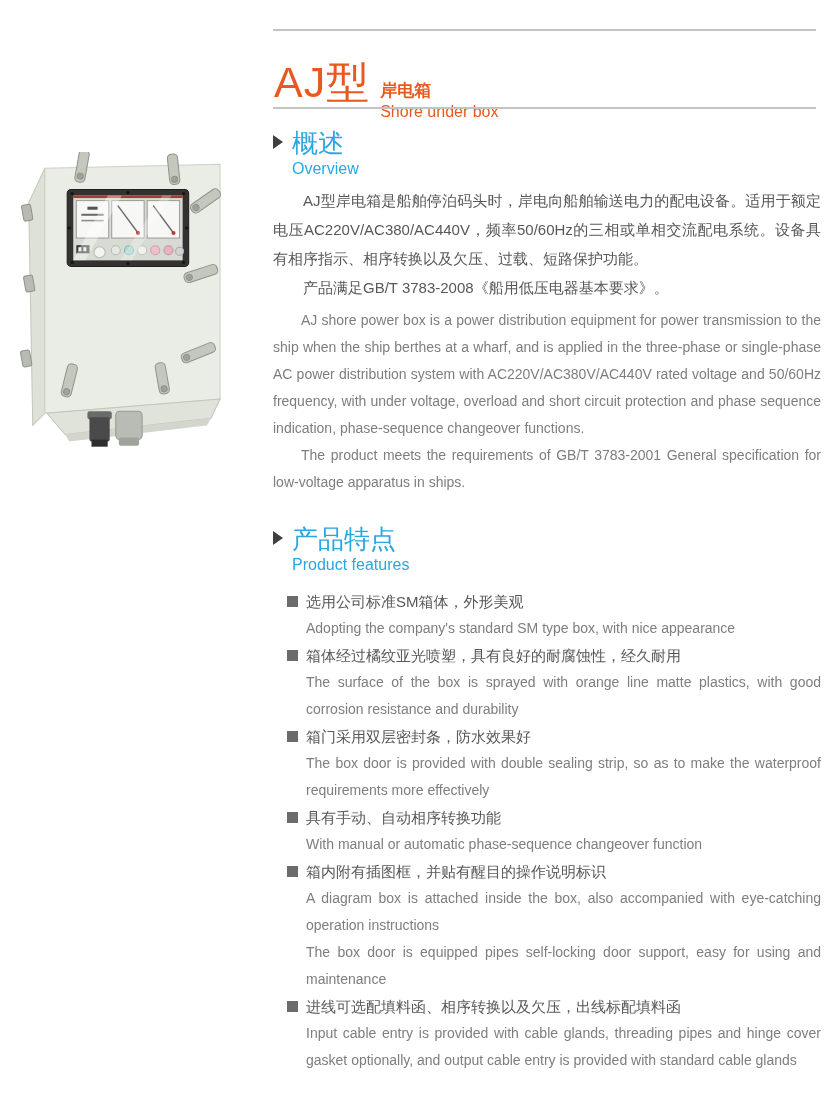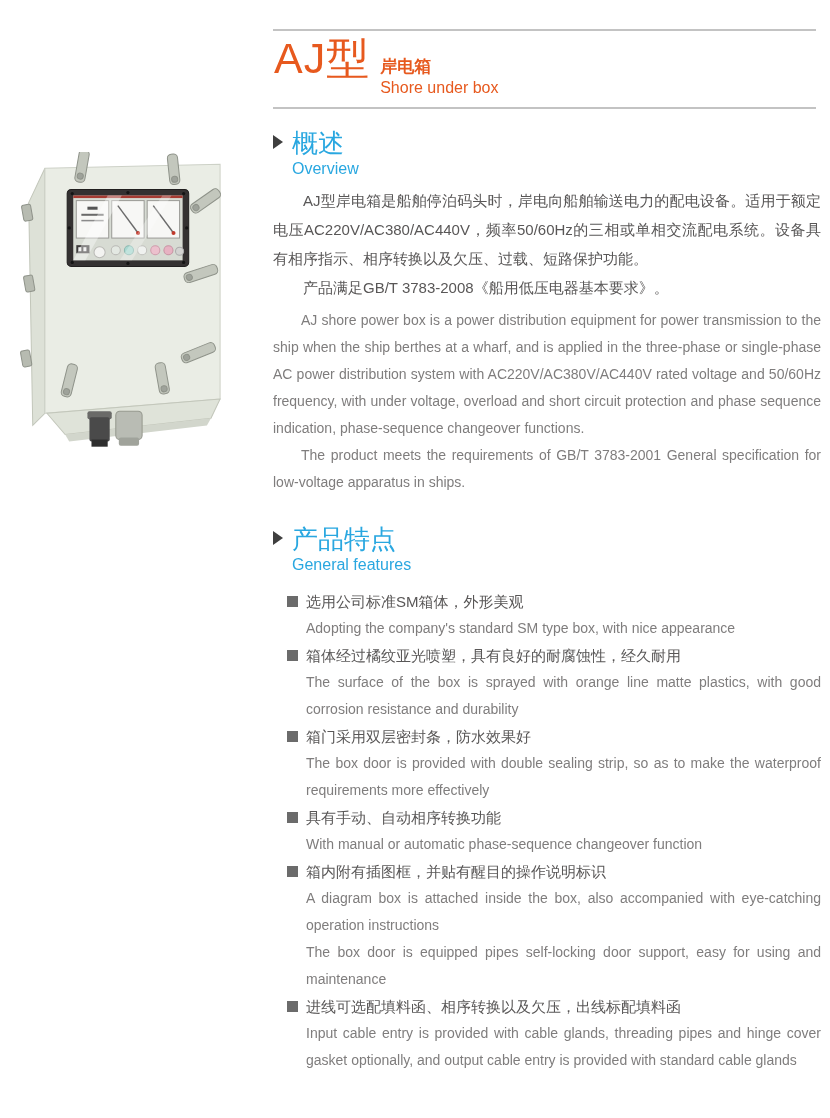--- a/index.html
+++ b/index.html
@@ -19,21 +19,21 @@
     height: 2px;
     background: #c3c3c3;
   }
   .rule-top { top: 29px; }
   .rule-title { top: 107px; }
 
   
   .title-block {
     position: absolute;
     left: 274px;
-    top: 34px;
+    top: 58px;
     display: flex;
     align-items: flex-start;
     color: #e7591e;
   }
   .title-model {
     font-size: 43px;
     line-height: 48px;
     letter-spacing: 1px;
   }
   .title-sub { margin-left: 10px; padding-top: 4px; }
@@ -238,21 +238,21 @@
     </div>
 
     <div class="en-paras">
       <p>AJ shore power box is a power distribution equipment for power transmission to the ship when the ship berthes at a wharf, and is applied in the three-phase or single-phase AC power distribution system with AC220V/AC380V/AC440V rated voltage and 50/60Hz frequency, with under voltage, overload and short circuit protection and phase sequence indication, phase-sequence changeover functions.</p>
       <p>The product meets the requirements of GB/T 3783-2001 General specification for low-voltage apparatus in ships.</p>
     </div>
 
     <div class="sec-head features-head">
       <span class="tri"></span>
       <div class="sec-cn">产品特点</div>
-      <div class="sec-en">General features</div>
+      <div class="sec-en">Product features</div>
     </div>
 
     <div class="features-list">
 
       <div class="feature">
         <div class="feature-cn">
           <span class="bullet"></span>
           <span>选用公司标准SM箱体，外形美观</span>
         </div>
         <div class="feature-en">Adopting the company's standard SM type box, with nice appearance</div>

